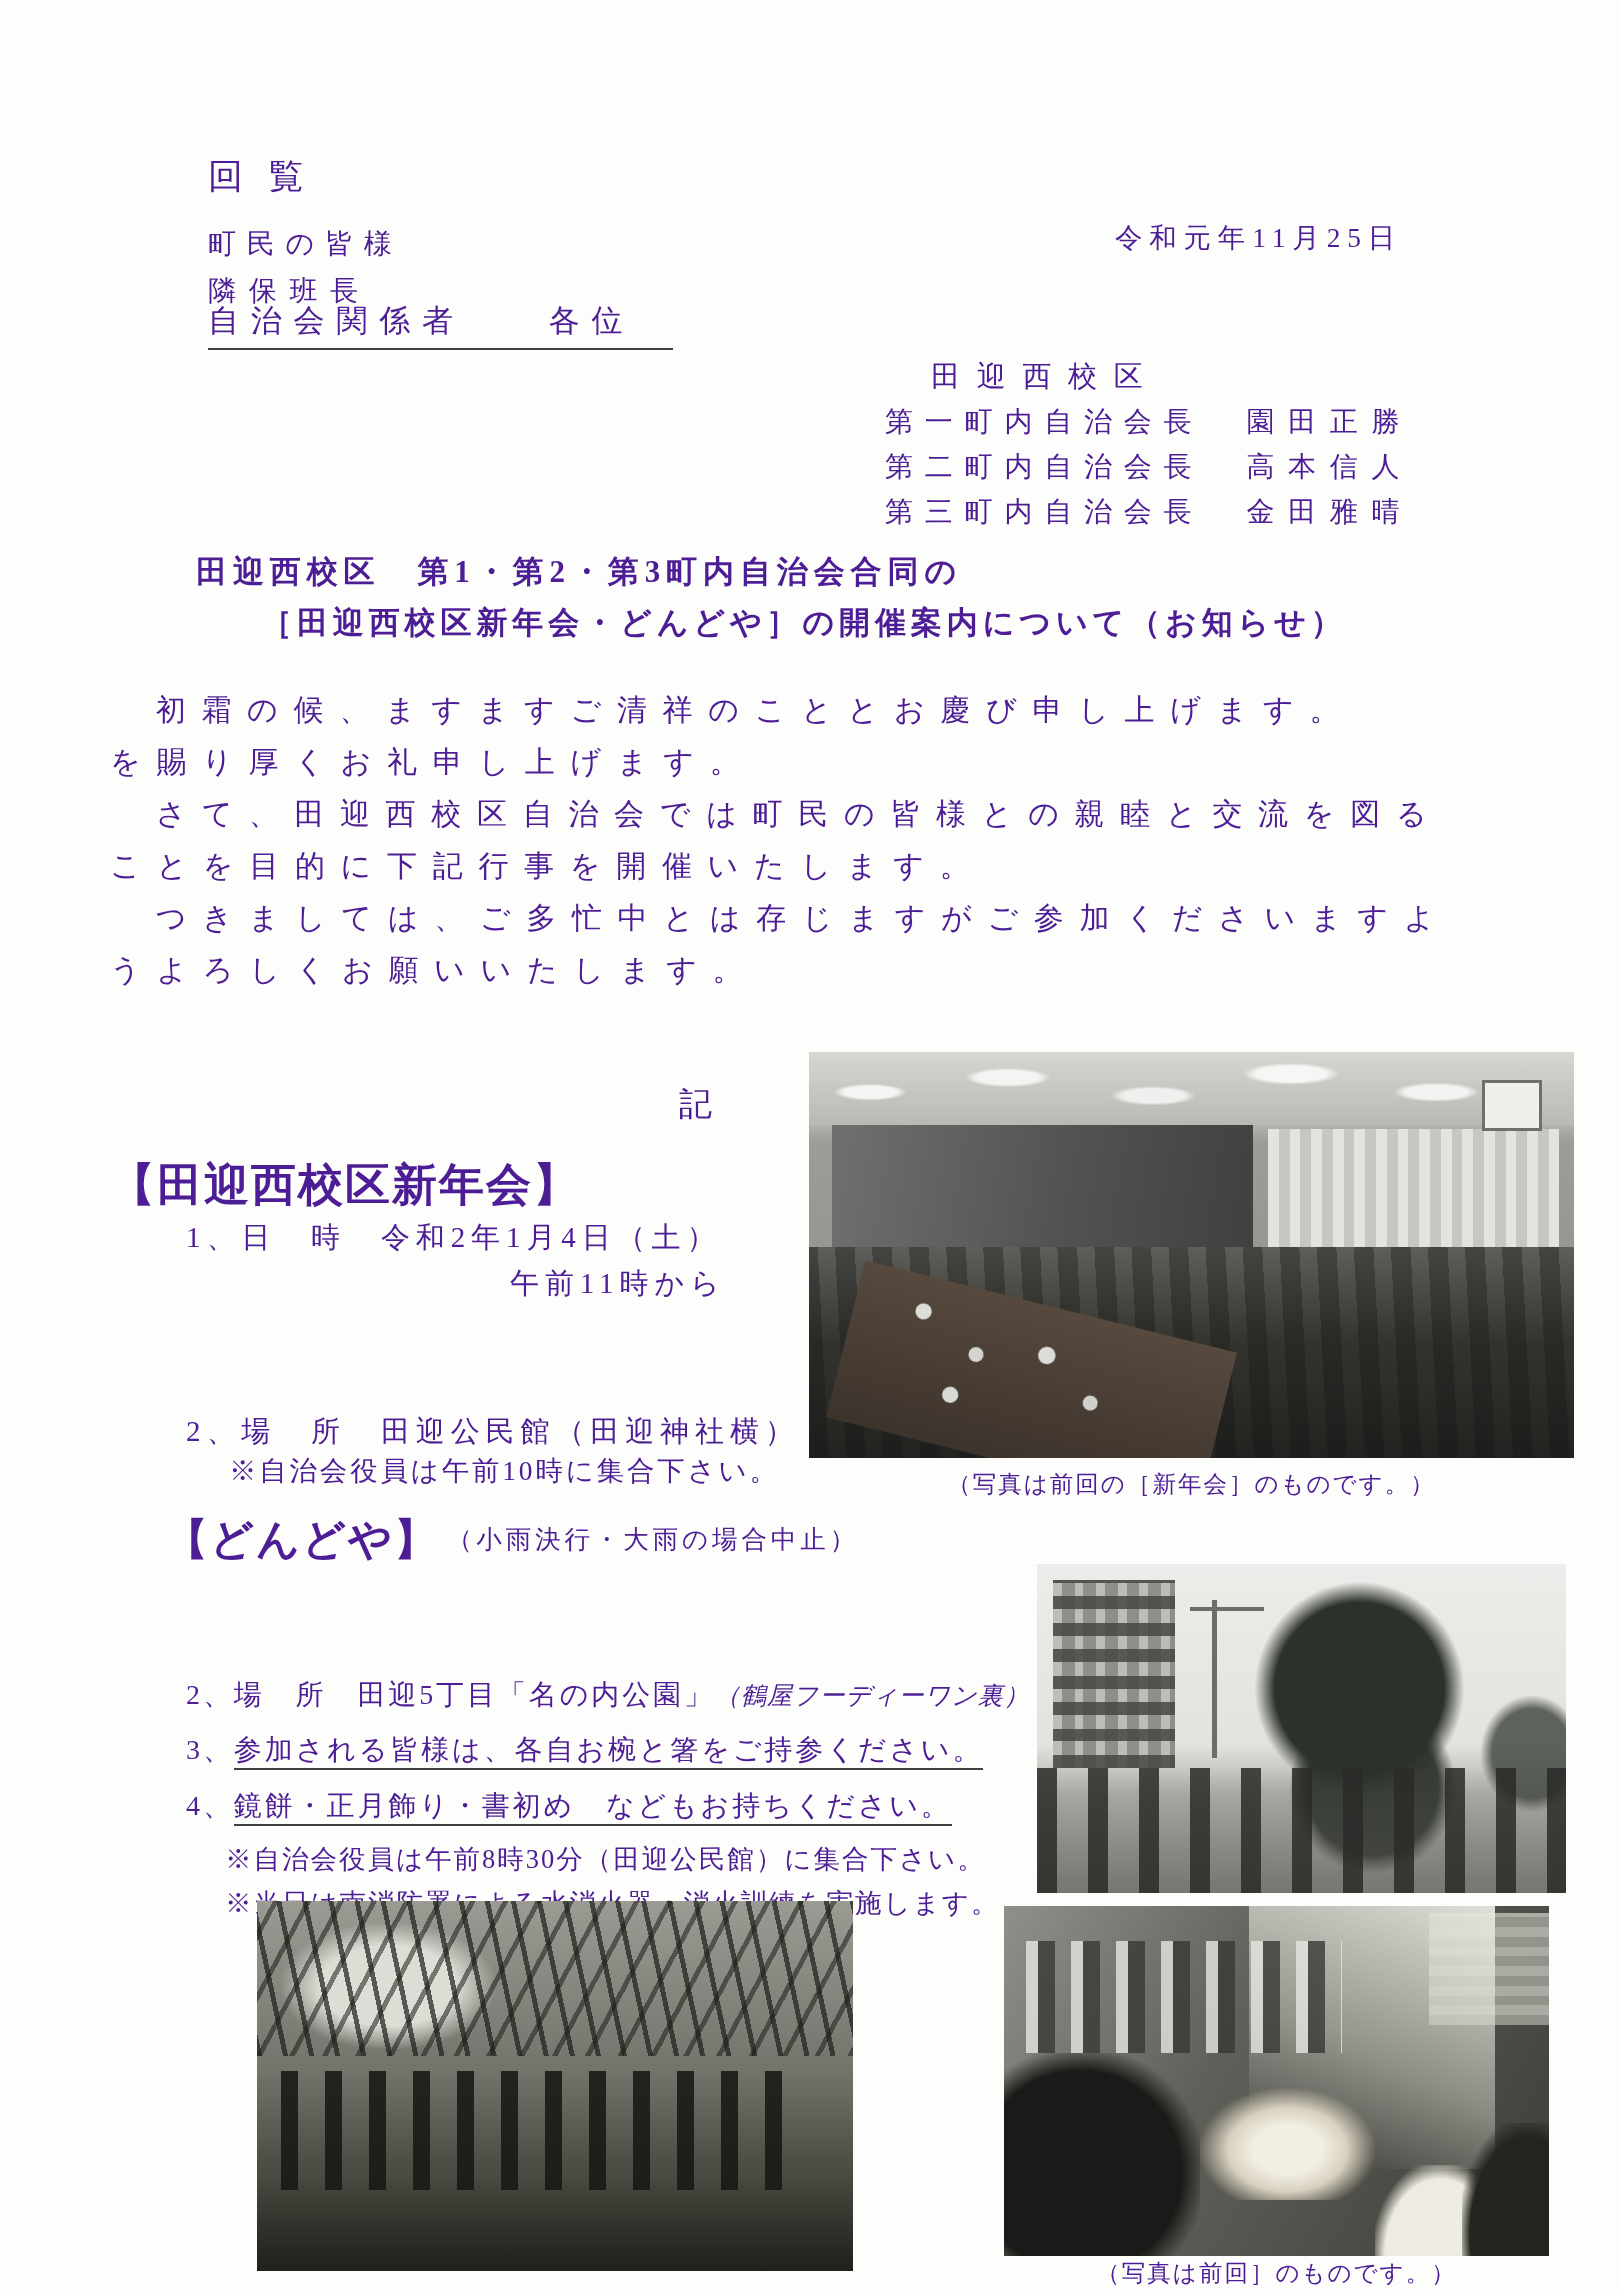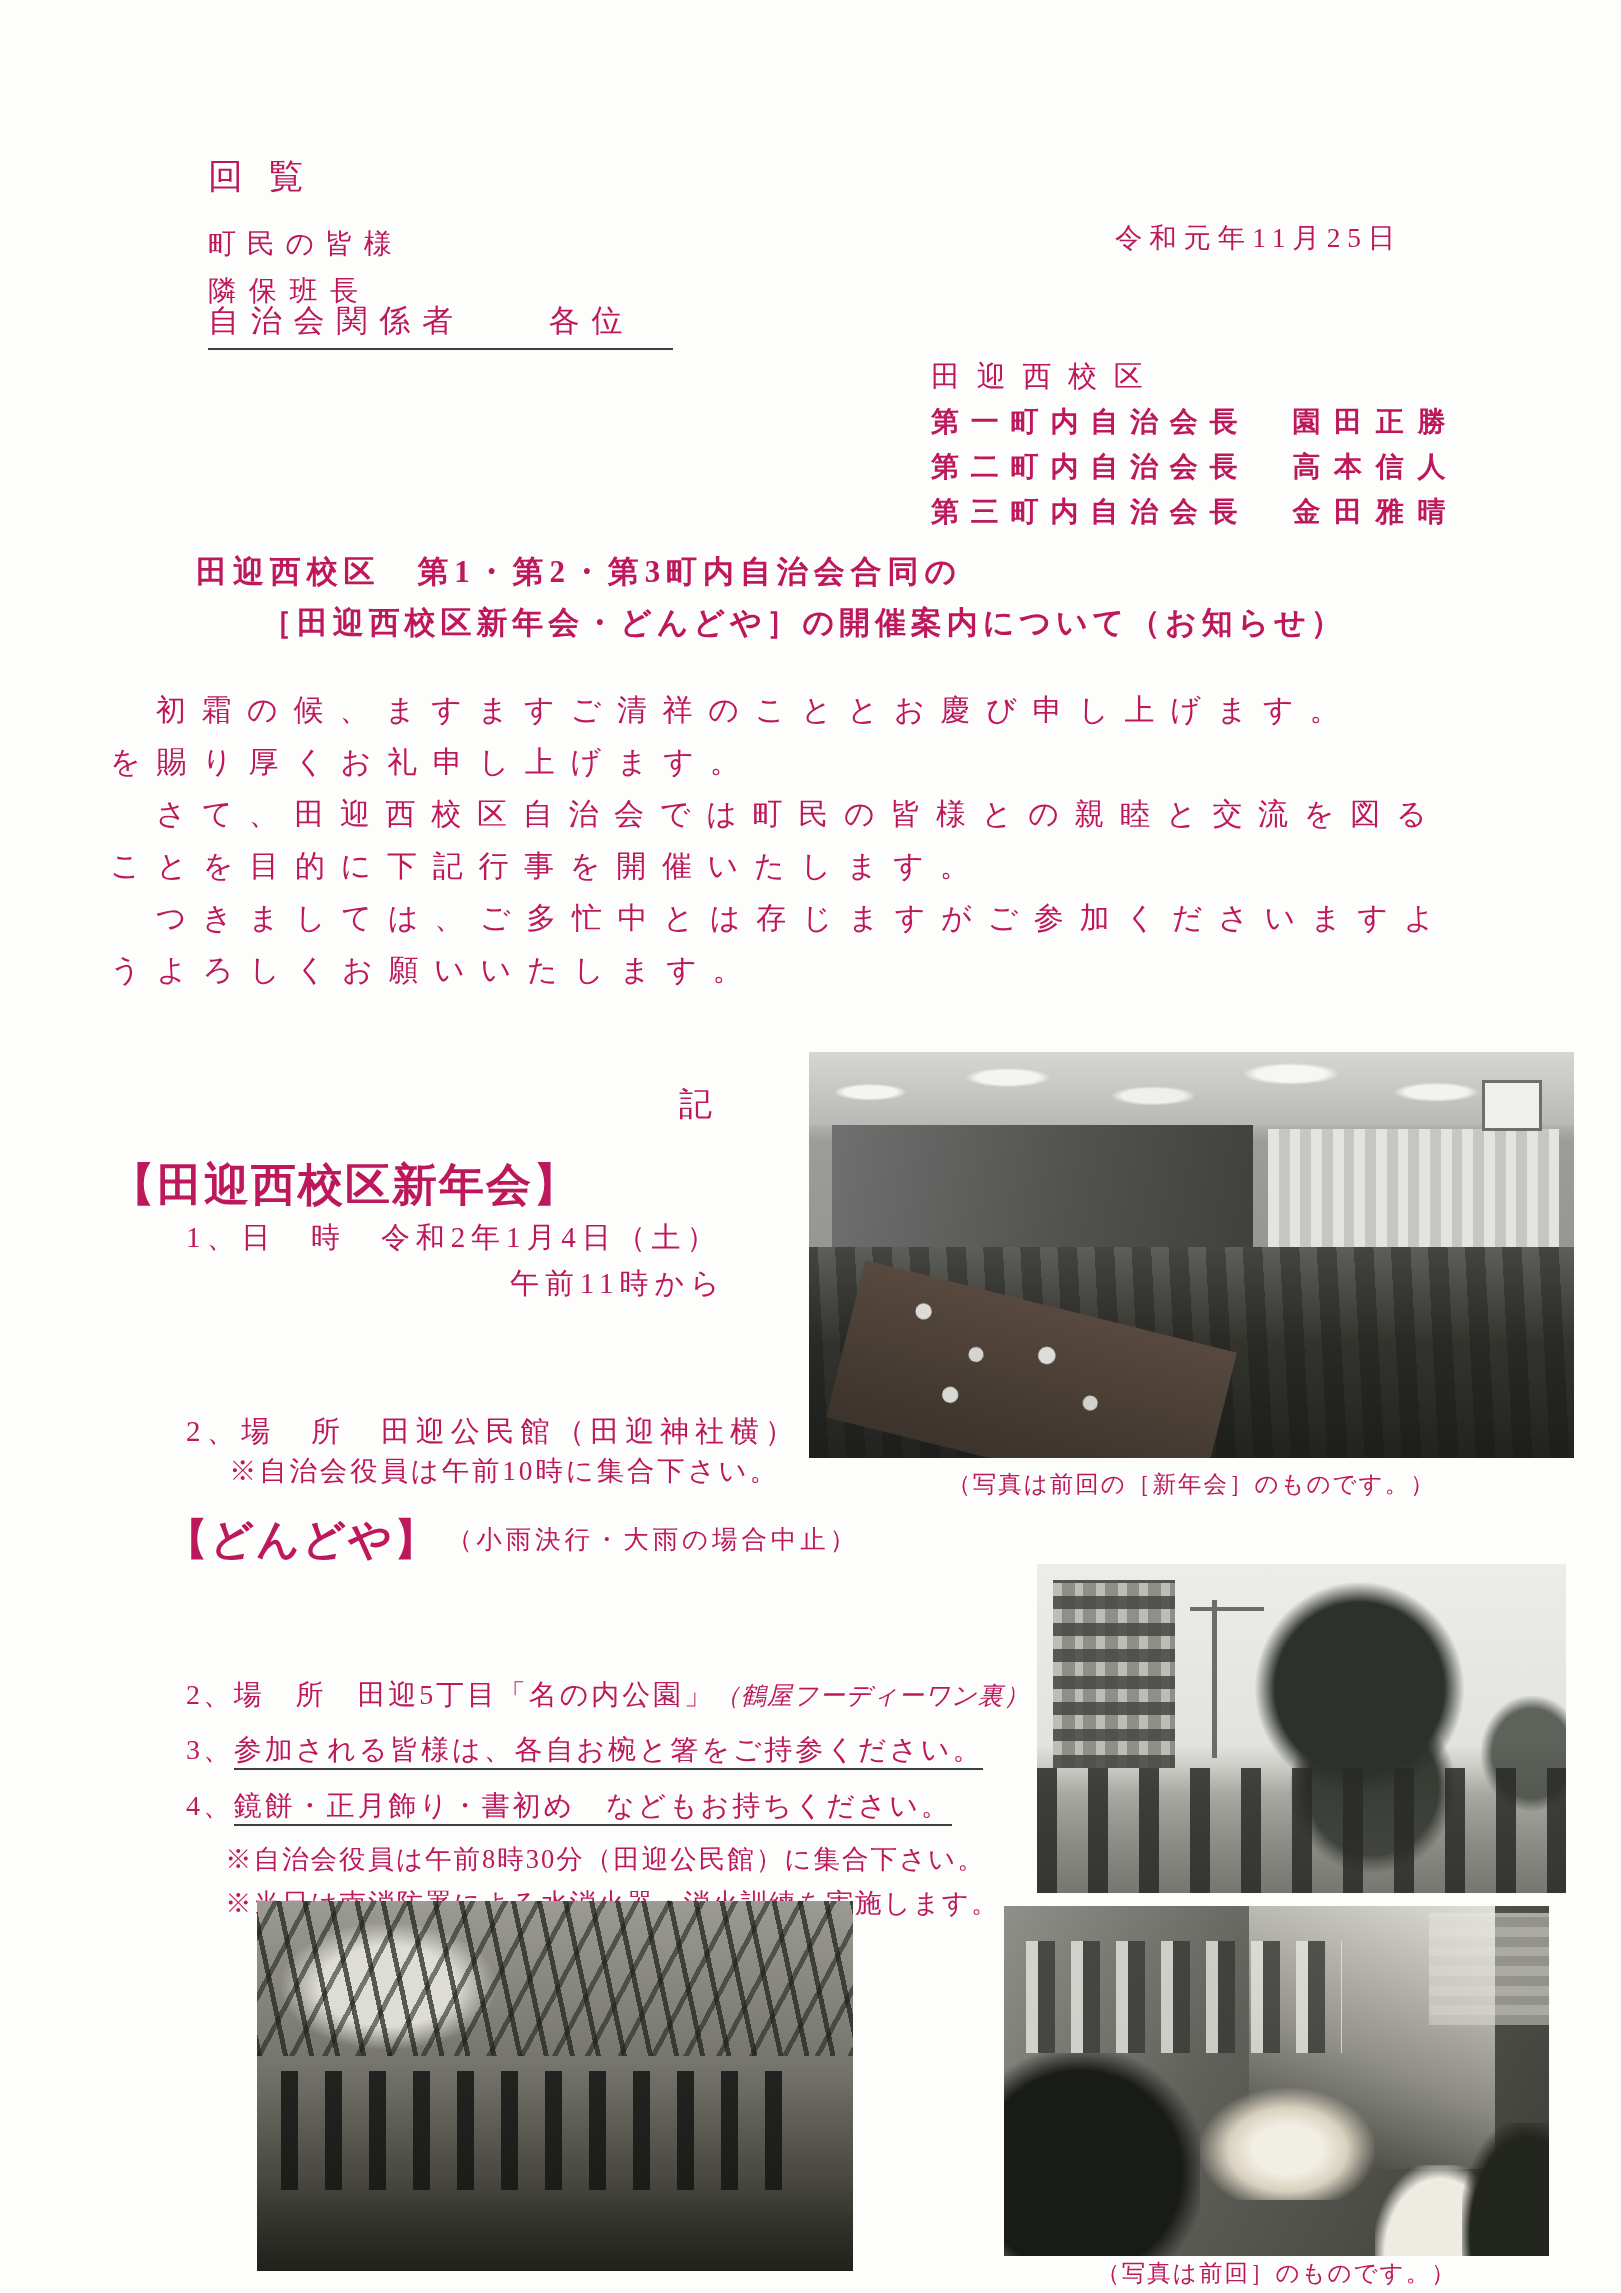--- a/index.html
+++ b/index.html
@@ -2,36 +2,36 @@
 <html lang="ja"><head>
 <meta charset="utf-8">
 <style>
   html,body{margin:0;padding:0;background:#e8e8e6;}
   .page{
     position:relative;
     width:1621px;height:2294px;
     background:#fdfdfc;
     overflow:hidden;
     font-family:"Liberation Serif","DejaVu Serif",serif;
-    color:#be185d;
+    color:#4c1d95;
   }
   .abs{position:absolute;white-space:nowrap;}
 
   
   #kairan{left:208px;top:153px;font-size:35px;letter-spacing:25.5px;}
   #recipient1{left:208px;top:225px;font-size:28px;letter-spacing:10.8px;}
   #recipient2{left:208px;top:272px;font-size:28px;letter-spacing:12.7px;}
   #addressee{left:208px;top:300px;font-size:31px;letter-spacing:11.8px;
              border-bottom:2.9px solid #3b4240;padding:0 39px 5.9px 0;}
   #addressee .suffix{margin-left:84px;}
   #docdate{left:1115px;top:220px;font-size:27.4px;letter-spacing:6.9px;}
 
   
   #sender-district{left:931px;top:357px;font-size:29px;letter-spacing:16.7px;}
-  .officer{left:931px;font-size:28px;letter-spacing:11.8px;font-weight:bold;}
+  .officer{left:885px;font-size:28px;letter-spacing:11.8px;}
   #officer1{top:403px;} #officer2{top:448px;} #officer3{top:493px;}
   .officer .oname{margin-left:43px;letter-spacing:13.7px;}
 
   
   #subject1{left:196px;top:551px;font-size:31px;letter-spacing:5.9px;font-weight:600;}
   #subject2{left:261px;top:602px;font-size:31px;letter-spacing:4.9px;font-weight:600;}
 
   
   #body{left:110px;top:684px;font-size:30px;letter-spacing:15.7px;line-height:52px;}
   #ki{left:679px;top:1082px;font-size:33px;letter-spacing:5.9px;}

